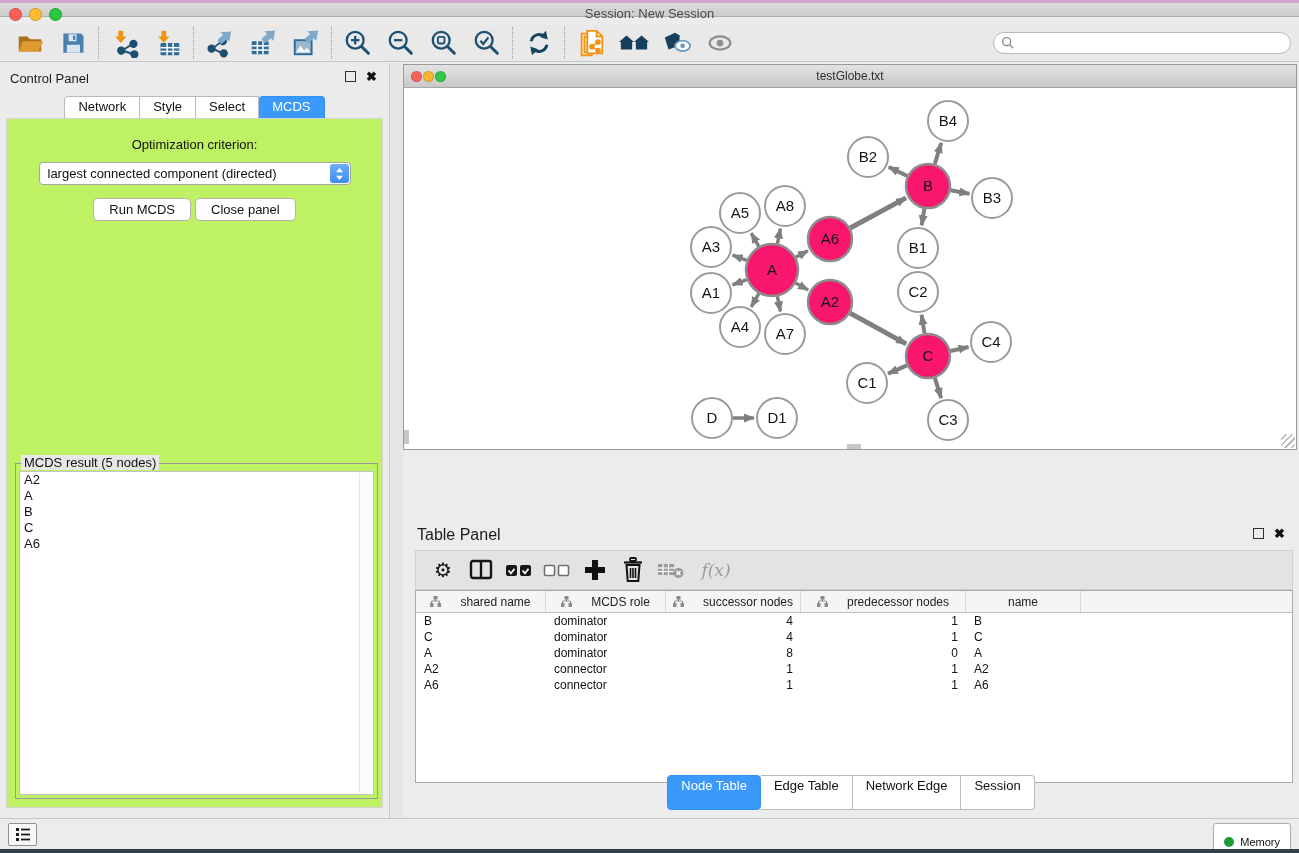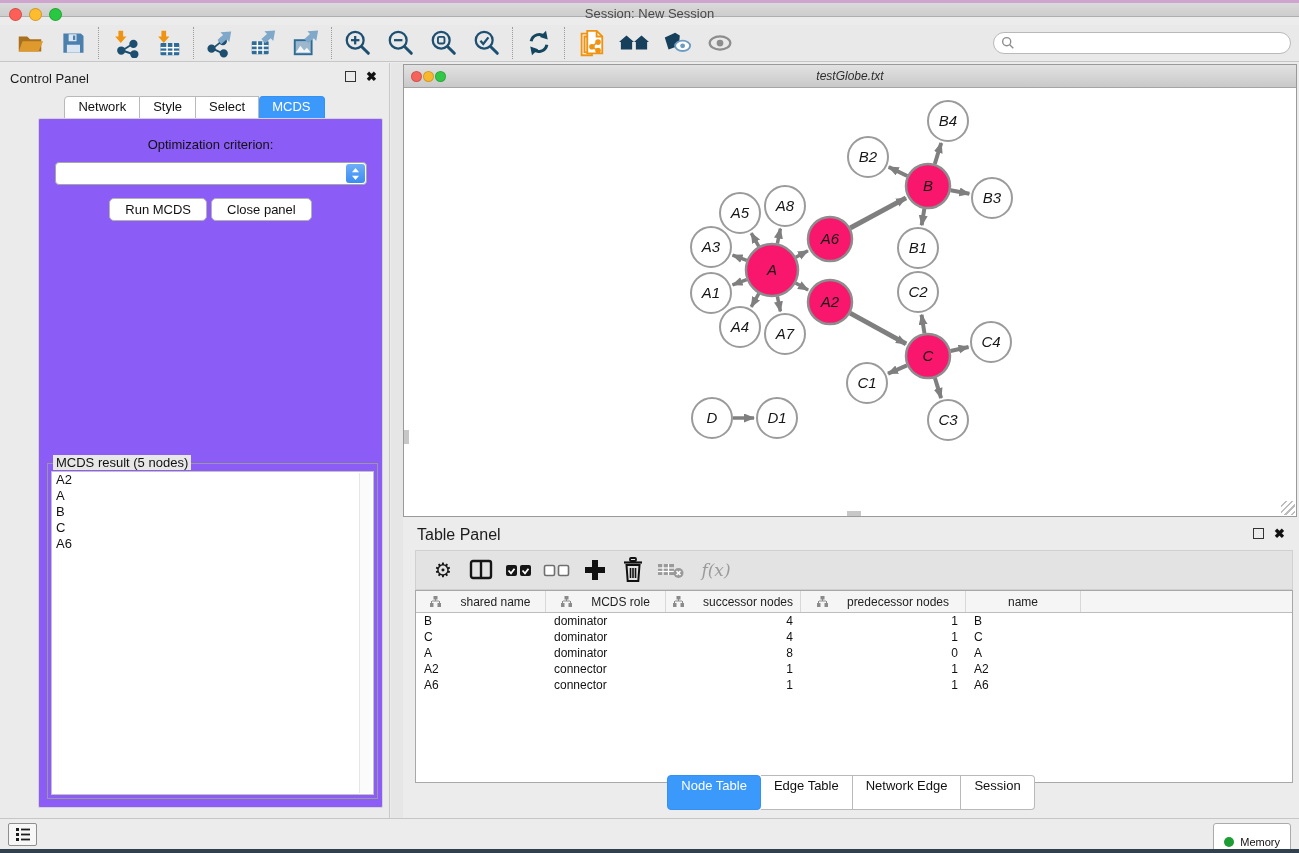--- a/index.html
+++ b/index.html
@@ -32,43 +32,43 @@
   .panel-icons { position:absolute; right:2px; top:0; display:flex; gap:10px; align-items:center; }
   .float-icon { width:11px; height:11px; border:1.6px solid #333; }
   .close-icon { font-size:13px; font-weight:700; color:#111; line-height:11px; }
   .cp-tabbar { position:absolute; top:33px; left:0; right:0; display:flex; justify-content:center; }
   .seg-tab { background:#fff; border:1px solid #b9b9b9; border-left:none; padding:2px 13px;
     font-size:13px; color:#111; height:35px; line-height:16px; }
   .seg-tab:first-child { border-left:1px solid #b9b9b9; border-radius:4px 0 0 4px; }
   .seg-tab:last-child { border-radius:0 4px 4px 0; }
   .seg-tab.active { background:#3b99fc; border-color:#3390f5; color:#fff; border-radius:4px; }
   .cp-body { position:absolute; top:55px; left:6px; right:6px; bottom:10px;
-    background:#8b5cf6; border:1px solid #d3d3d3; border-radius:2px;margin-left:32px; }
+    background:#bef264; border:1px solid #d3d3d3; border-radius:2px; }
   .opt-label { margin-top:18px; text-align:center; font-size:13px; color:#111; }
   .dropdown { position:relative; margin:10px auto 0; width:312px; height:23px; background:#fff;
     border:1px solid #a6a6a6; border-radius:4px; font-size:13px; }
   .dropdown .dd-value { position:absolute; left:8px; top:0; line-height:21px; color:#111; white-space:nowrap; }
   .dd-stepper { position:absolute; right:1px; top:1px; width:19px; height:19px; border-radius:3px;
     background:linear-gradient(#6eaef8,#3a8df2); display:flex; align-items:center; justify-content:center; }
   .btn-row { margin-top:13px; display:flex; justify-content:center; gap:4px; }
   .cp-btn { background:#fff; border:1px solid #b2b2b2; border-radius:5px; height:23px;
     padding:0 15px; font-size:13px; color:#111; line-height:21px; }
   .groupbox { position:absolute; left:8px; right:4px; top:344px; bottom:8px; border:1px solid #999; }
   .groupbox .legend { position:absolute; top:-9px; left:5px; background:#e7e7e7; padding:0 3px; font-size:13px; color:#111; }
   .result-list { position:absolute; left:3px; right:3px; top:7px; bottom:3px; background:#fff;
     border:1px solid #c2c2c2; font-size:13px; overflow:hidden; }
   .result-item { line-height:16px; padding-left:4px; color:#111; }
   .scroll-track { position:absolute; top:1px; right:1px; bottom:1px; width:13px;
     background:#fbfbfb; border-left:1px solid #e6e6e6; }
 
   .divider { position:absolute; left:391px; top:63px; width:12px; height:755px; background:#e6e6e6; }
 
   
-  .net-window { position:absolute; left:403px; top:64px; width:894px; height:453px;
-    border:1px solid #9a9a9a; background:#0ea5e9;font-style:italic; }
+  .net-window { position:absolute; left:403px; top:64px; width:894px; height:386px;
+    border:1px solid #9a9a9a; background:#0ea5e9; }
   .net-titlebar { position:relative; height:23px; background:linear-gradient(#e2e2e2,#c9c9c9);
     border-bottom:1px solid #a5a5a5; }
   .net-titlebar .title { position:absolute; left:0; right:0; text-align:center; font-size:12px;
     line-height:22px; color:#2e2e2e; }
   .net-lights { position:absolute; left:7px; top:6px; display:flex; gap:1px; }
   .net-light { width:11px; height:11px; border-radius:50%; border:1px solid rgba(0,0,0,.15); }
   .net-canvas { position:absolute; top:23px; left:0; right:0; bottom:0; background:#fff; }
   .mark-left { position:absolute; left:0; top:342px; width:5px; height:14px; background:#c7c7c7; }
   .mark-bottom { position:absolute; left:443px; bottom:0; width:14px; height:5px; background:#c7c7c7; }
   .resize-grip { position:absolute; right:1px; bottom:1px; width:14px; height:14px;
@@ -295,20 +295,21 @@
     </div>
     <div class="cp-tabbar" id="cp-tabs">
         <div class="seg-tab">Network</div>
         <div class="seg-tab">Style</div>
         <div class="seg-tab">Select</div>
         <div class="seg-tab active">MCDS</div>
       </div>
     <div class="cp-body">
       <div class="opt-label">Optimization criterion:</div>
       <div class="dropdown">
+        <span class="dd-value">largest connected component (directed)</span>
         <span class="dd-stepper">
           <svg width="9" height="14" viewBox="0 0 9 14">
             <path d="M4.5 1L8 5.2H1z" fill="#fff"></path>
               <path d="M4.5 13L1 8.8h7z" fill="#fff"></path>
           </svg>
         </span>
       </div>
       <div class="btn-row">
         <button class="cp-btn">Run MCDS</button>
         <button class="cp-btn">Close panel</button>

